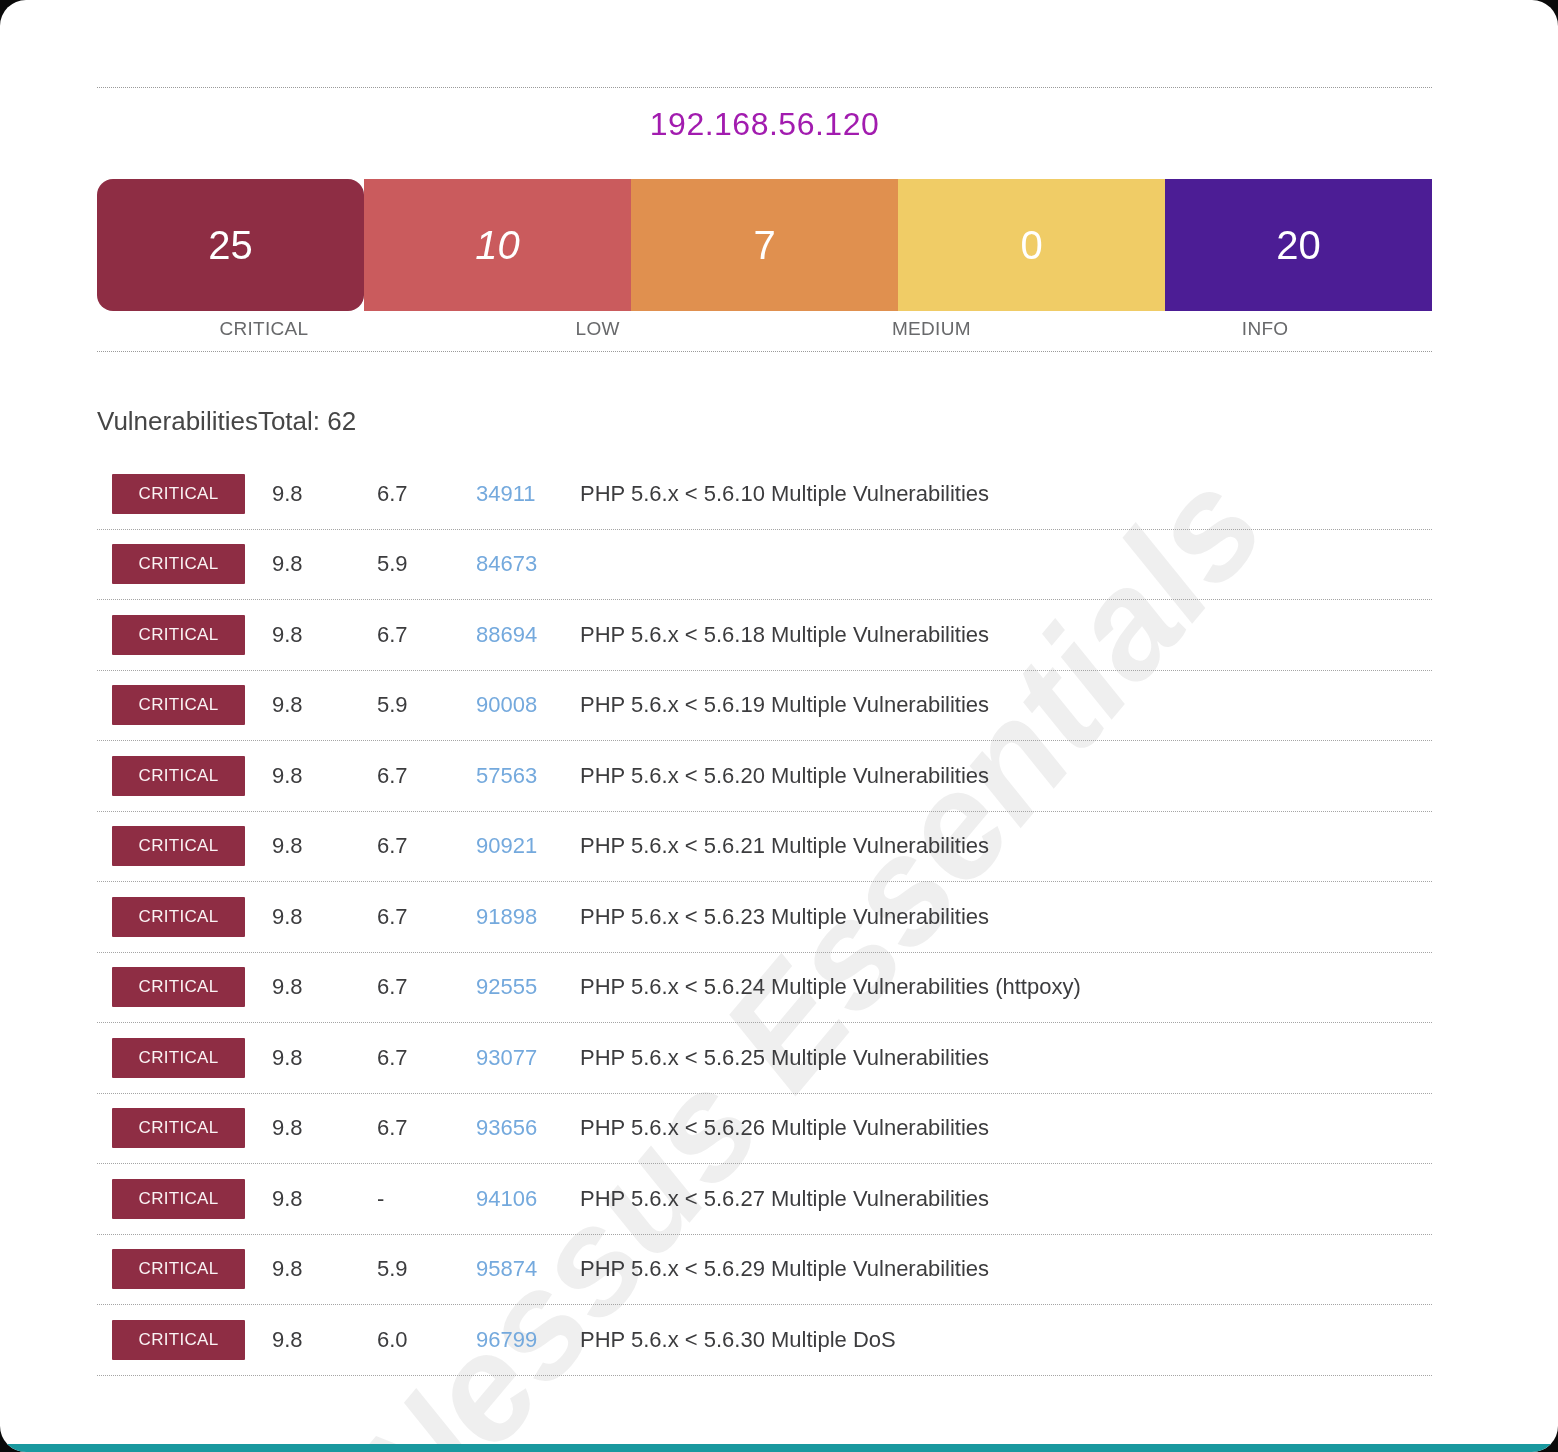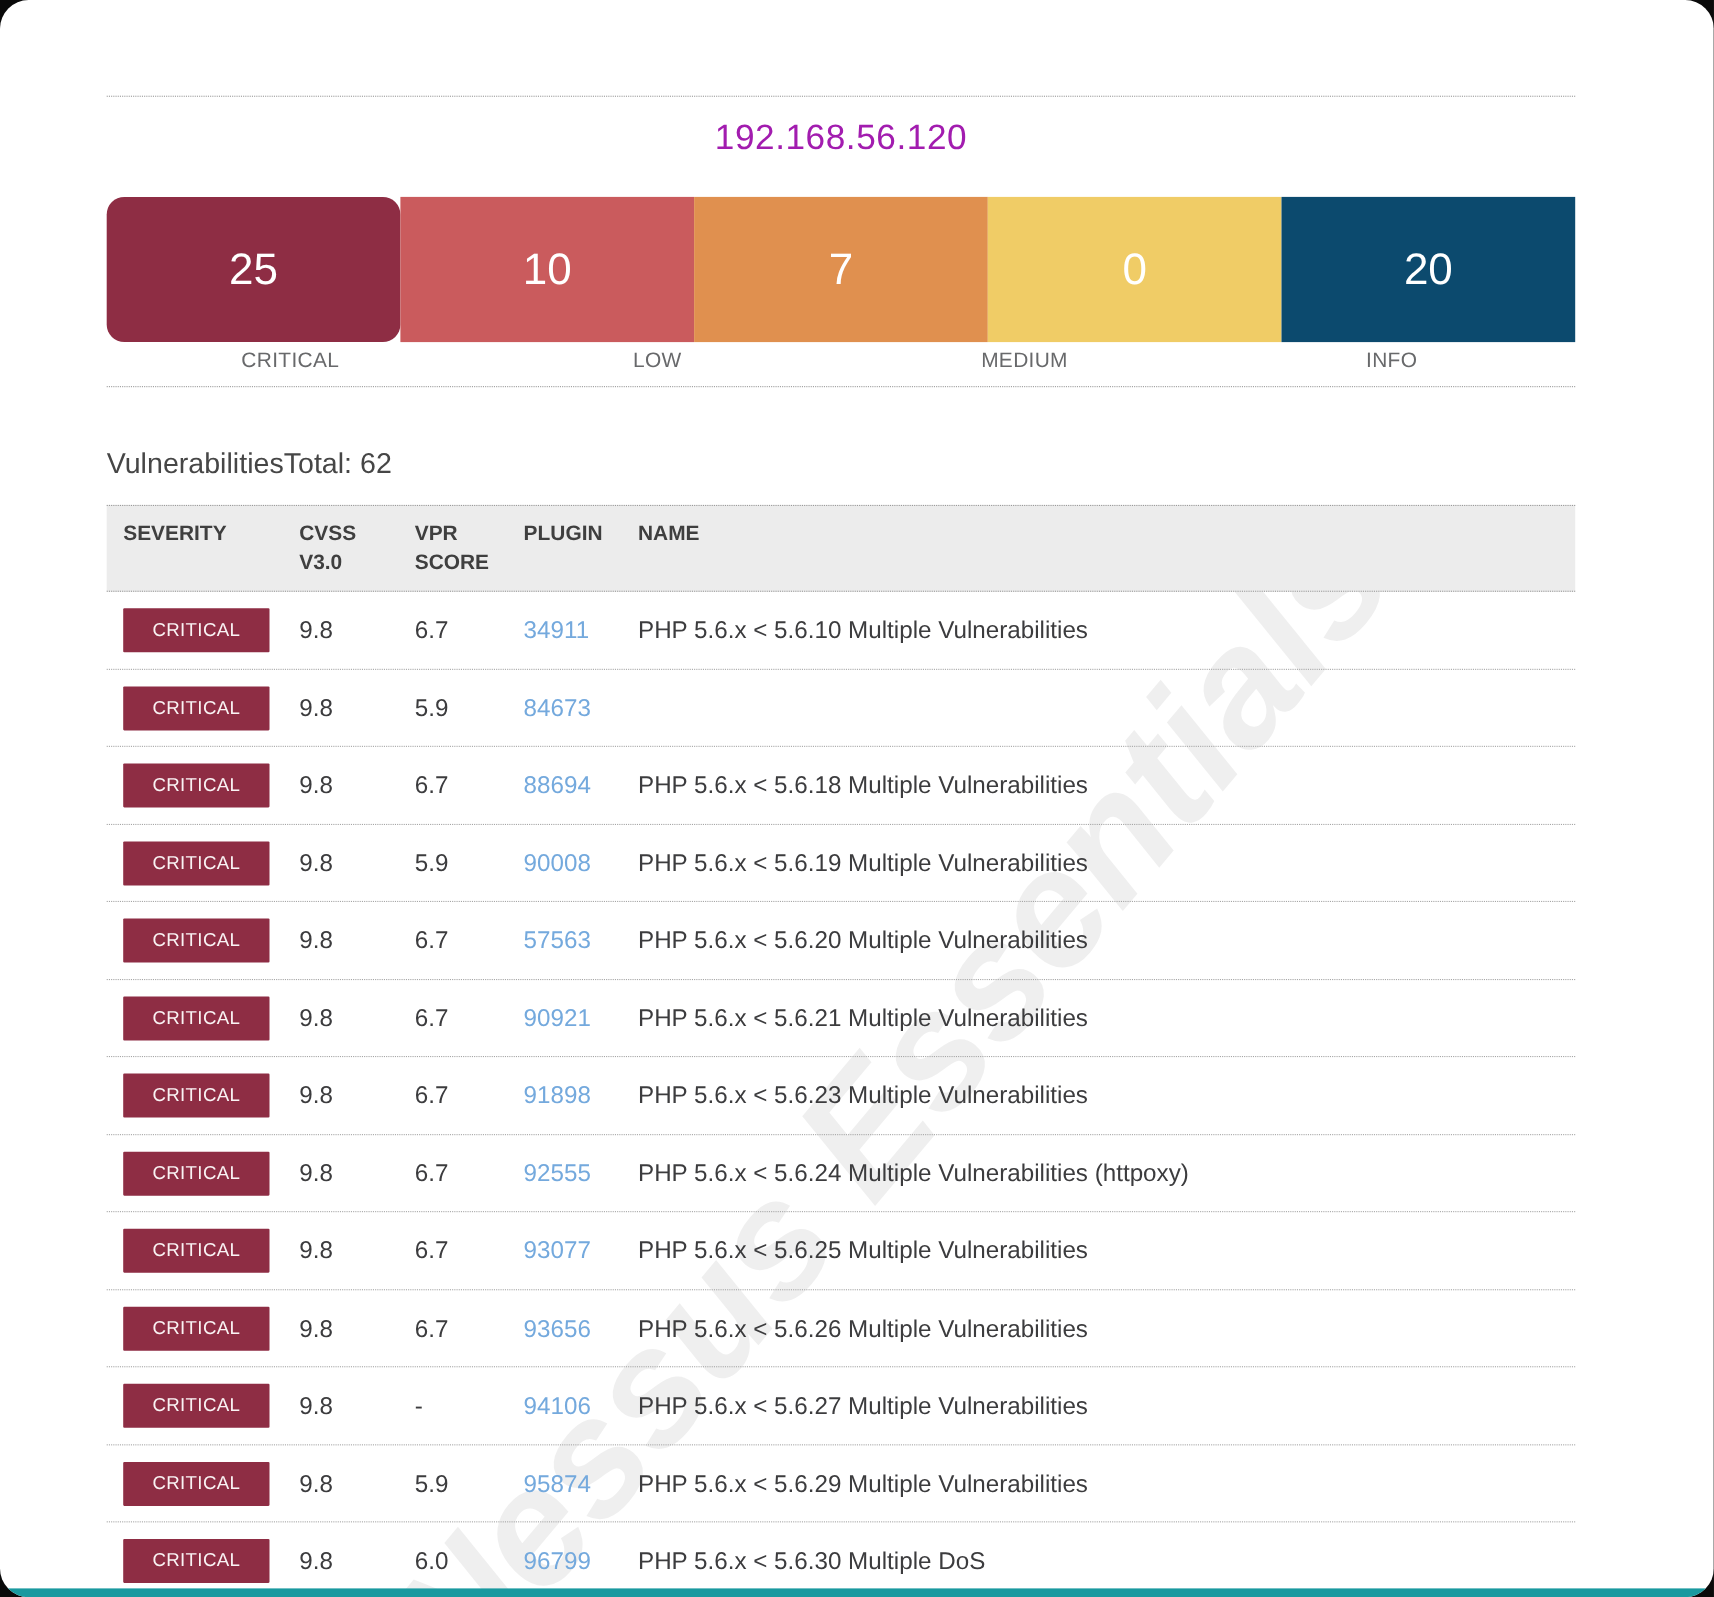--- a/index.html
+++ b/index.html
@@ -65,62 +65,51 @@
   <div class="content">
     <div class="dotted-rule top-rule"></div>
 
     <h1 class="host-title">192.168.56.120</h1>
 
     <div class="sev-bar">
   <div class="seg" style="background: rgb(142, 45, 68); border-radius: 16px;">
     <span>25</span>
   </div>
 
-  <div class="seg" style="background: rgb(202, 91, 93);">
+  <div class="seg" style="background: rgb(202, 91, 93); font-style: italic;">
     <span>10</span>
   </div>
 
   <div class="seg" style="background: rgb(224, 144, 79);">
     <span>7</span>
   </div>
 
   <div class="seg" style="background: rgb(240, 204, 102);">
     <span>0</span>
   </div>
 
-  <div class="seg" style="background: #0c4a6e;">
+  <div class="seg" style="background: #4c1d95;">
     <span>20</span>
   </div>
 </div>
     <div class="sev-labels">
         <div class="seg-label">CRITICAL</div>
         <div class="seg-label">LOW</div>
         <div class="seg-label">MEDIUM</div>
         <div class="seg-label">INFO</div>
       </div>
 
     <div class="dotted-rule"></div>
 
     <div class="section-head">
       <span>Vulnerabilities</span>
       <span>Total: 62</span>
     </div>
 
     <div class="vuln-table">
-      <div class="thead">
-        <div class="col-sev">SEVERITY</div>
-        <div class="col-cvss">
-            <div class="hdr-narrow">CVSS V3.0</div>
-          </div>
-        <div class="col-vpr">
-            <div class="hdr-narrow">VPR SCORE</div>
-          </div>
-        <div class="col-plugin">PLUGIN</div>
-        <div class="col-name">NAME</div>
-      </div>
       <div id="tbody">
   <div class="row">
     <div class="col-sev">
       <span class="badge">CRITICAL</span>
     </div>
     <div class="col-cvss">9.8</div>
     <div class="col-vpr">6.7</div>
     <div class="col-plugin">
       <a class="plugin-link">34911</a>
     </div>

